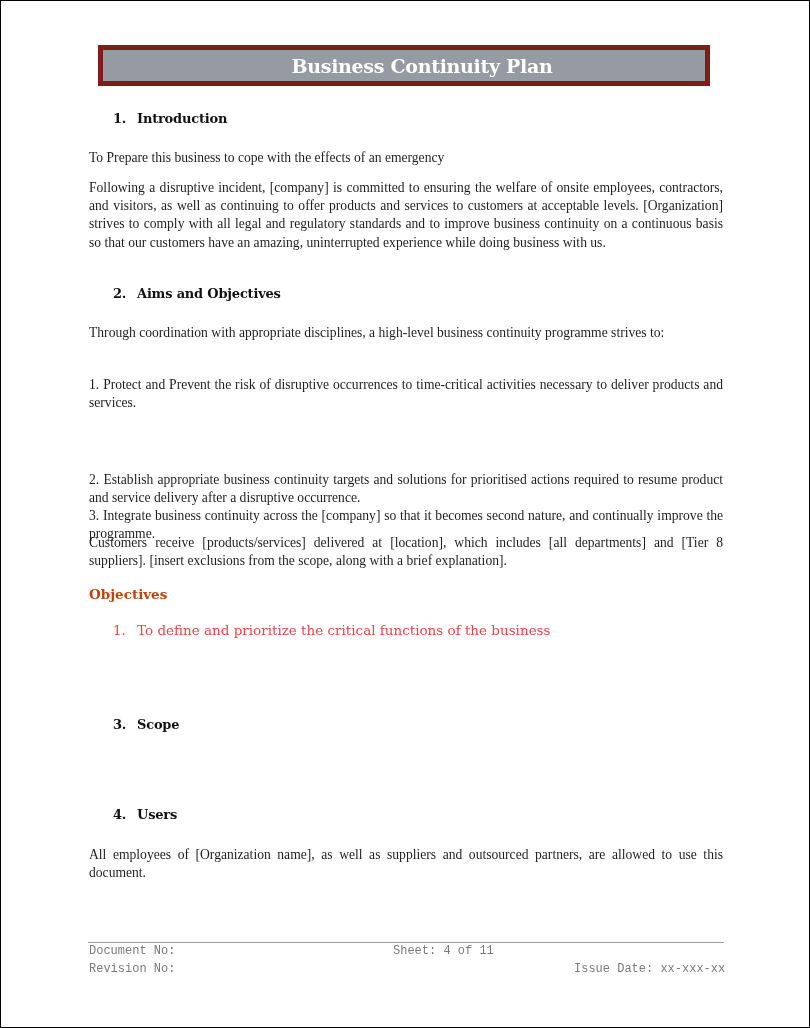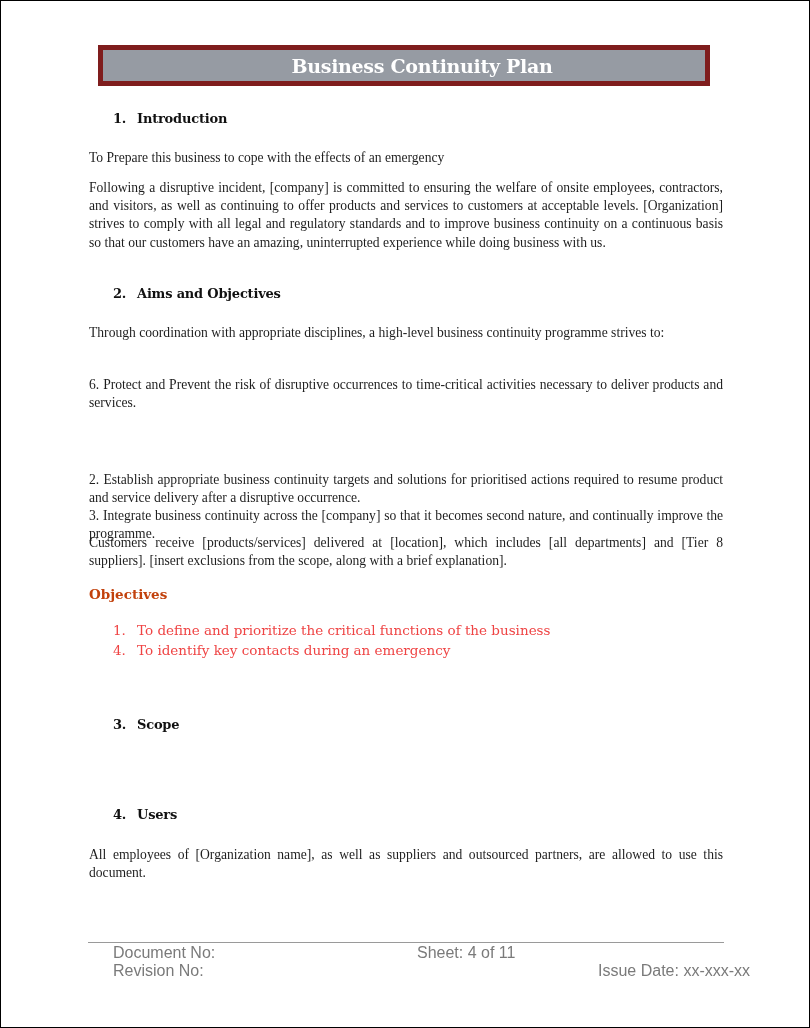--- a/index.html
+++ b/index.html
@@ -32,21 +32,21 @@
     .h2 {
       font-family: "DejaVu Serif", serif; font-weight: bold; font-size: 13.5px; color: #c2410c;
     }
     .ol { left: 24px; font-family: "DejaVu Serif", serif; font-size: 13.5px; color: #ef4444; line-height: 20px; }
     .ol .n { display: inline-block; width: 24px; }
     .spell { text-decoration: underline dotted #5b6bd5; text-underline-offset: 3px; }
     .footer-line {
       position: absolute; left: 88px; top: 942px; width: 636px; height: 1px; background: #9a9a9a;
     }
     .footer {
-      position: absolute; font-family: Liberation Sans, sans-serif; font-size: 16px; color: #7a7a7a; margin-left: 24px;
+      position: absolute; font-family: Liberation Mono, monospace; font-size: 12px; color: #7a7a7a;
     }
   </style>
 </head>
 <body>
 
 <div class="frame"></div>
 
 <div class="title-bar">
   <span>Business Continuity Plan</span>
 </div>
@@ -56,29 +56,28 @@
   <div class="abs h1" style="top:110px;">
     <span class="num">1.</span><span>Introduction</span>
   </div>
   <div class="abs p" style="top:149px;">To Prepare this business to cope with the effects of an emergency</div>
   <div class="abs p" style="top:179px;">Following a disruptive incident, [company] is committed to ensuring the welfare of onsite employees, contractors, and visitors, as well as continuing to offer products and services to customers at acceptable levels. [Organization] strives to comply with all legal and regulatory standards and to improve business continuity on a continuous basis so that our customers have an amazing, uninterrupted experience while doing business with us.</div>
 
   <div class="abs h1" style="top:285px;">
     <span class="num">2.</span><span>Aims and Objectives</span>
   </div>
   <div class="abs p" style="top:324px;">Through coordination with appropriate disciplines, a high-level business continuity programme strives to:</div>
-  <div class="abs p" style="top:376px;">6. Protect and Prevent the risk of disruptive occurrences to time-critical activities necessary to deliver products and services.</div>
+  <div class="abs p" style="top:376px;">1. Protect and Prevent the risk of disruptive occurrences to time-critical activities necessary to deliver products and services.</div>
   <div class="abs p" style="top:429px;margin-top:42px;">2. Establish appropriate business continuity targets and solutions for prioritised actions required to resume product and service delivery after a disruptive occurrence.</div>
   <div class="abs p" style="top:471px;margin-top:36px;">3. Integrate business continuity across the [company] so that it becomes second nature, and continually improve the programme.</div>
   <div class="abs p" style="top:534px;">Customers receive [products/services] delivered at [location], which includes [all departments] and [Tier 8 suppliers]. [insert exclusions from the scope, along with a brief explanation].</div>
 
   <div class="abs h2" style="top:585px;">Objectives</div>
   <div class="abs ol" style="top:620px;">
     <div><span class="n">1.</span><span>To define and prioritize the critical functions of the business</span></div>
-    <div><span class="n">4.</span><span>To identify key contacts during an emergency</span></div>
   </div>
 
   <div class="abs h1" style="top:716px;">
     <span class="num">3.</span><span>Scope</span>
   </div>
   <div class="abs" style="top:756px;">
   </div>
 
   <div class="abs h1" style="top:806px;">
     <span class="num">4.</span><span>Users</span>

